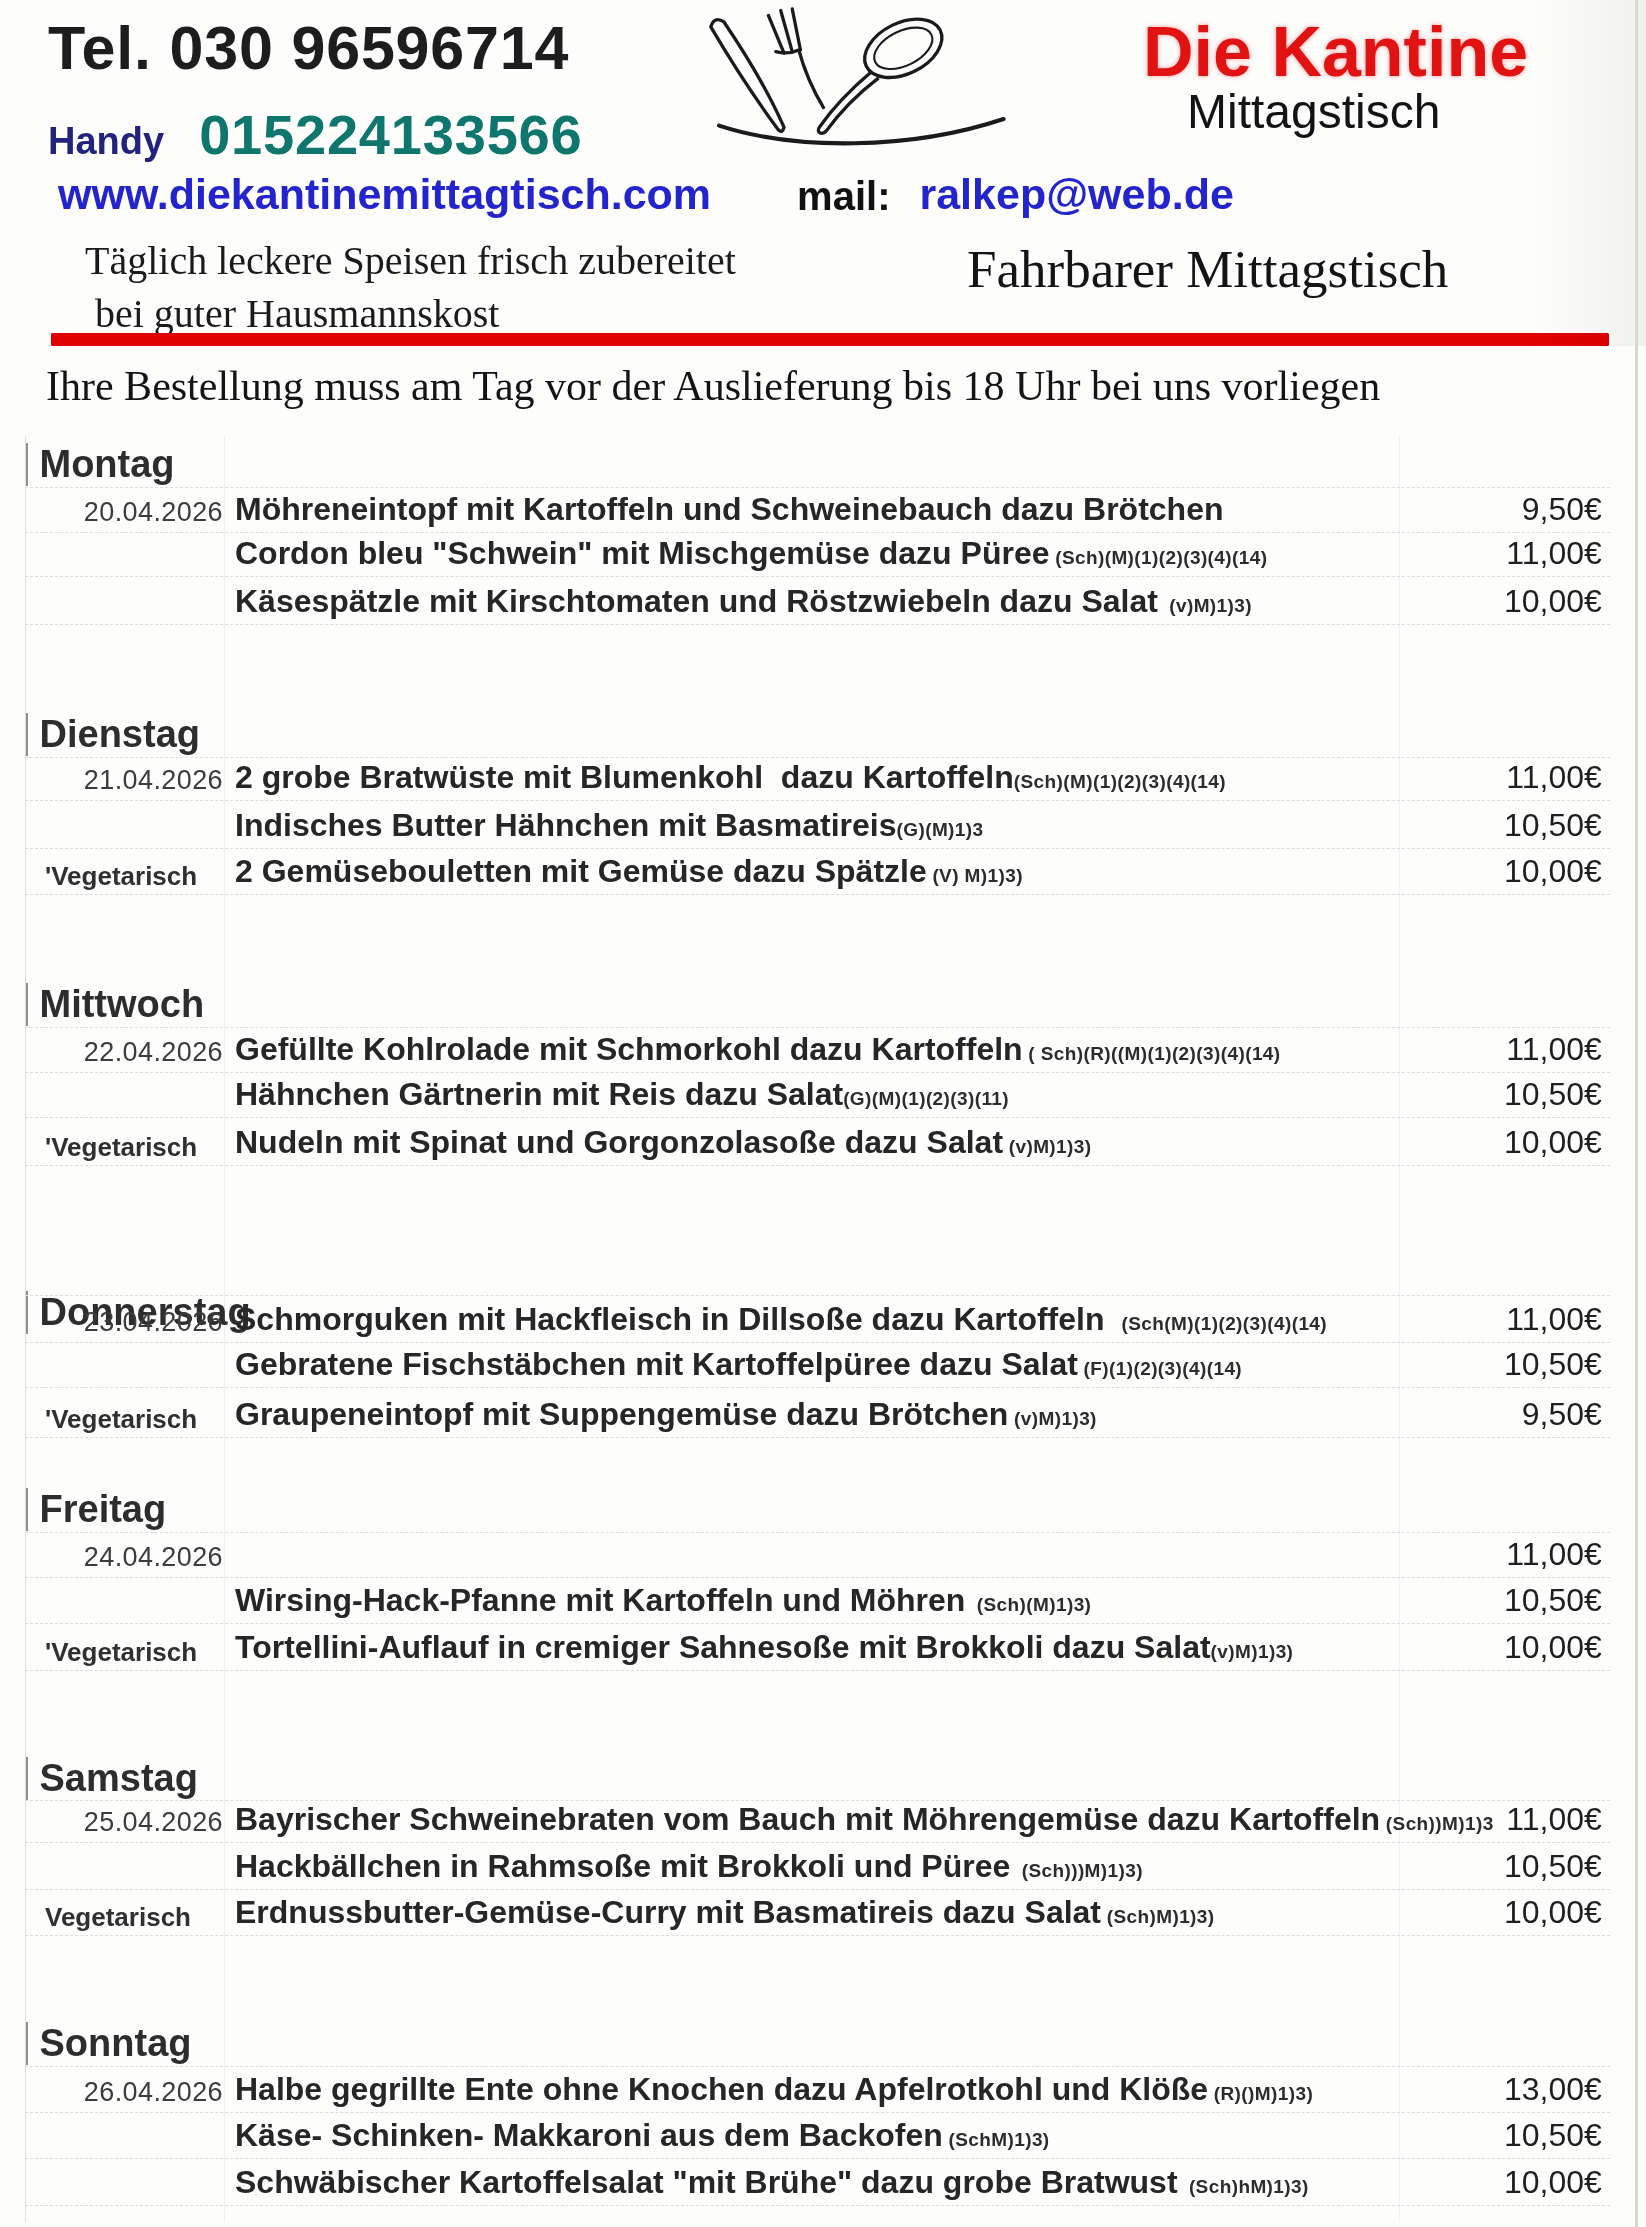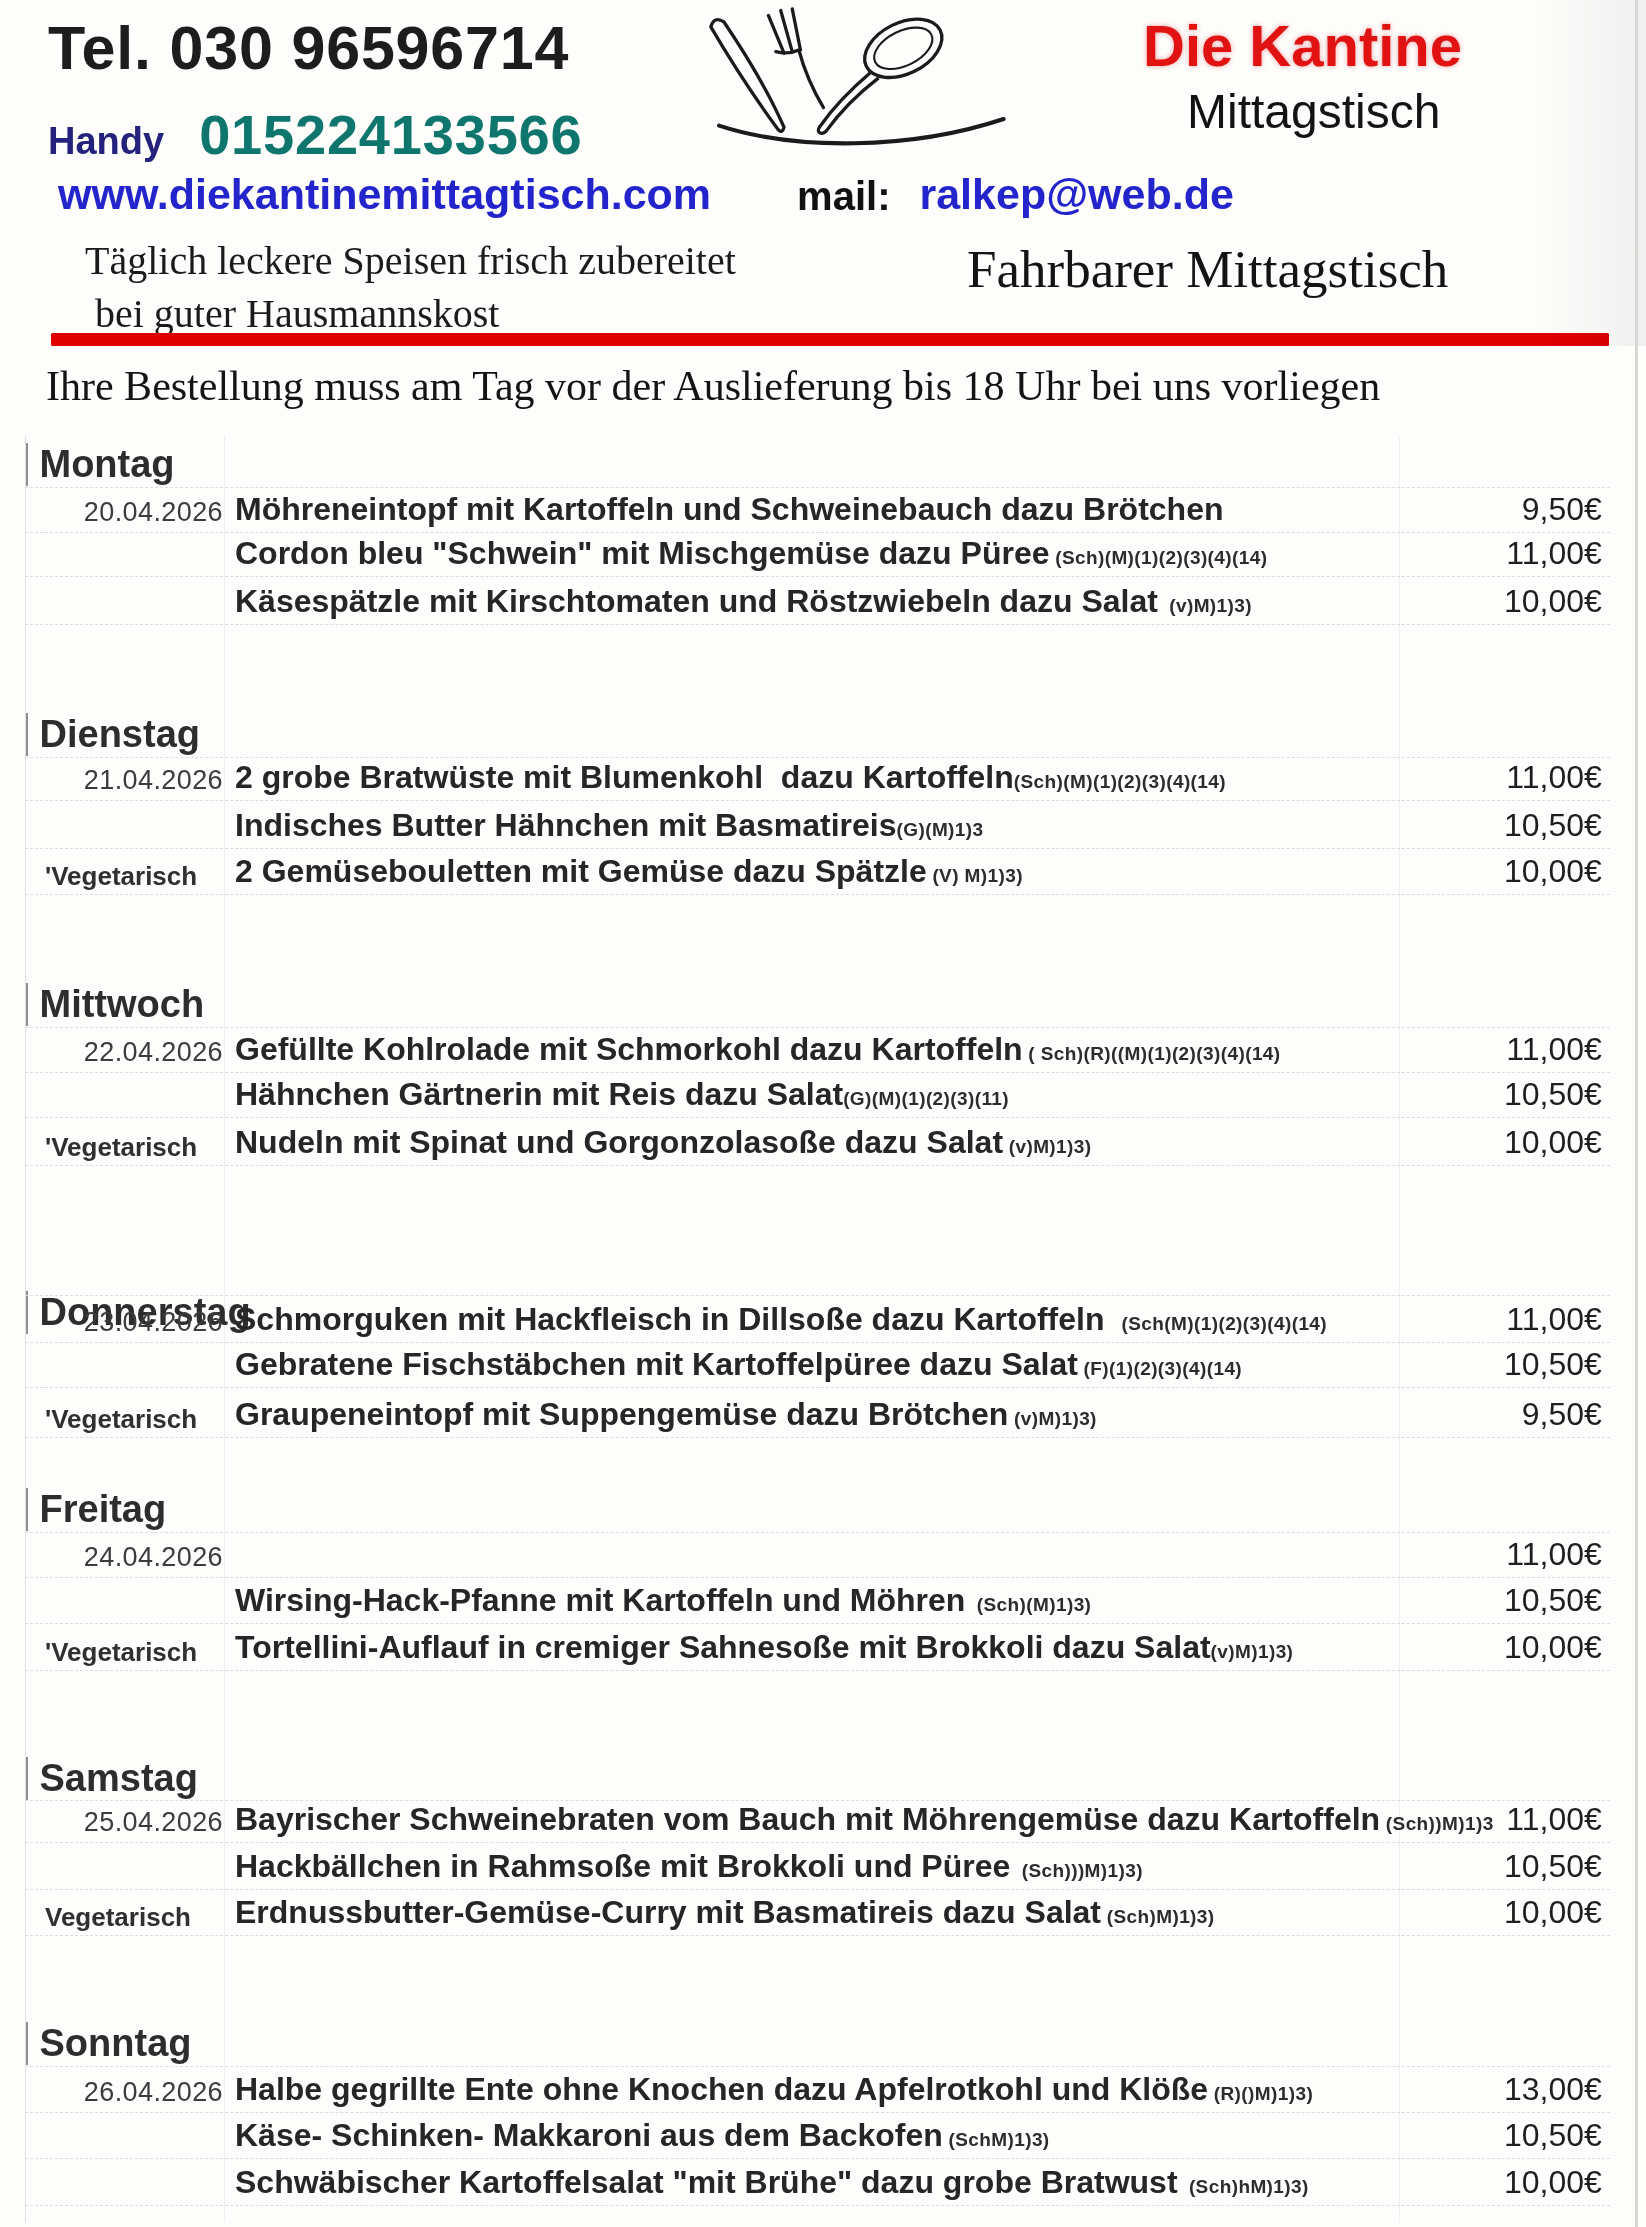--- a/index.html
+++ b/index.html
@@ -8,21 +8,21 @@
     background:#fdfdfc;overflow:hidden;
     font-family:"Liberation Sans", sans-serif;color:#232323;
   }
   .abs{position:absolute;}
   
   .tel-line{left:48px;top:13px;font-size:61px;font-weight:bold;color:#1d1d1d;letter-spacing:0.8px;white-space:pre;}
   .handy-line{left:48px;top:102px;display:flex;align-items:baseline;gap:35px;justify-content:flex-end;}
   .handy-label{font-size:38px;color:var(--handy-navy,#23237e);font-weight:600;}
   .handy-number{font-size:56px;font-weight:bold;color:#0f766e;letter-spacing:0.8px;}
   .logo-box{left:696px;top:1.6px;width:329px;height:165px;}
-  .brand-name{left:1143px;top:11.5px;font-size:58px;font-weight:bold;color:var(--brand-red,#e01212);text-shadow:0 0 5.8px rgba(224,18,18,.4);}
+  .brand-name{left:1143px;top:11.5px;font-size:70px;font-weight:bold;color:var(--brand-red,#e01212);text-shadow:0 0 5.8px rgba(224,18,18,.4);}
   .brand-sub{left:1187px;top:84px;font-size:48px;color:#131313;}
   .www-mail{left:58px;top:170px;width:1548px;display:flex;align-items:flex-end;}
   .website{font-size:43px;font-weight:bold;color:var(--link-blue,#2424cd);}
   .mail-label{font-size:40px;font-weight:bold;color:#111;margin-left:86px;}
   .mail-address{font-size:43px;font-weight:bold;color:var(--link-blue,#2424cd);margin-left:29px;}
   .tagline1{left:85px;top:237px;font-family:"Liberation Serif",serif;font-size:40px;color:#1b1b1b;}
   .tagline2{left:95px;top:290px;font-family:"Liberation Serif",serif;font-size:40px;color:#1b1b1b;}
   .service-title{left:967px;top:239px;font-family:"Liberation Serif",serif;font-size:53px;color:#141414;}
   .red-bar{left:51px;top:333px;width:1558px;height:13px;background:var(--rule-red,#e00000);border-radius:1.6px;}
   .order-notice{left:46px;top:362px;font-family:"Liberation Serif",serif;font-size:42px;color:#141414;white-space:nowrap;}

